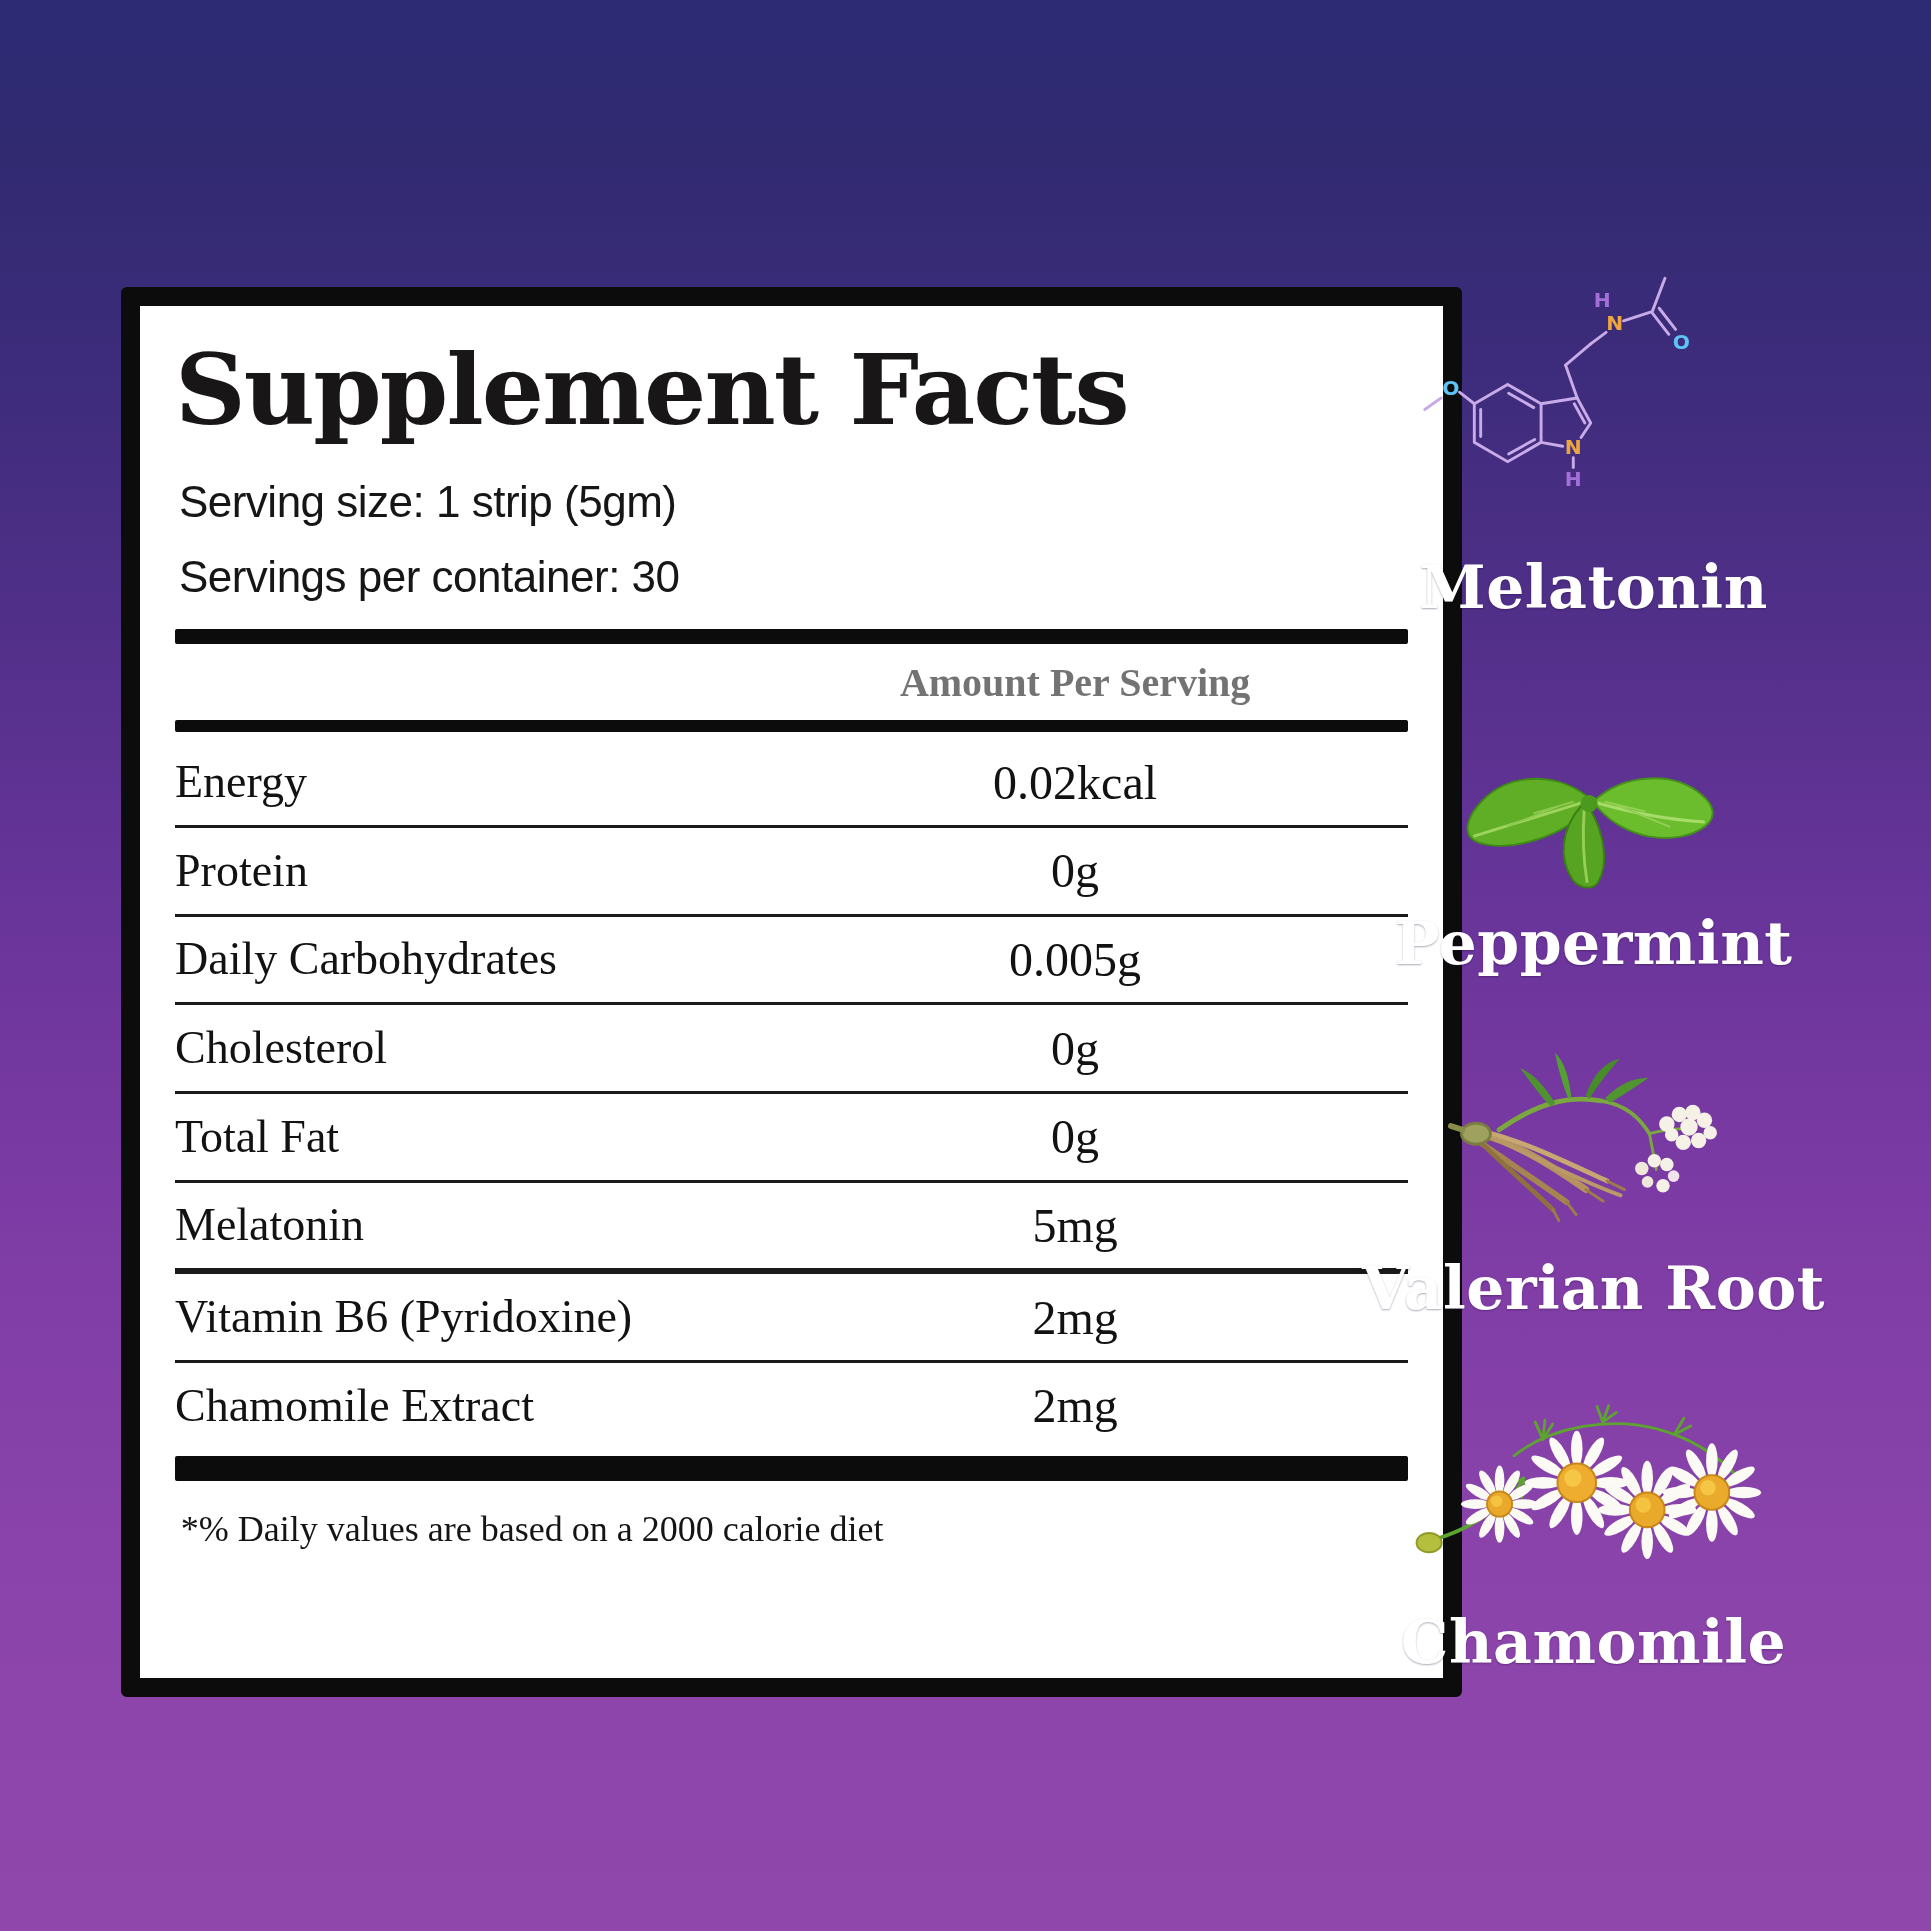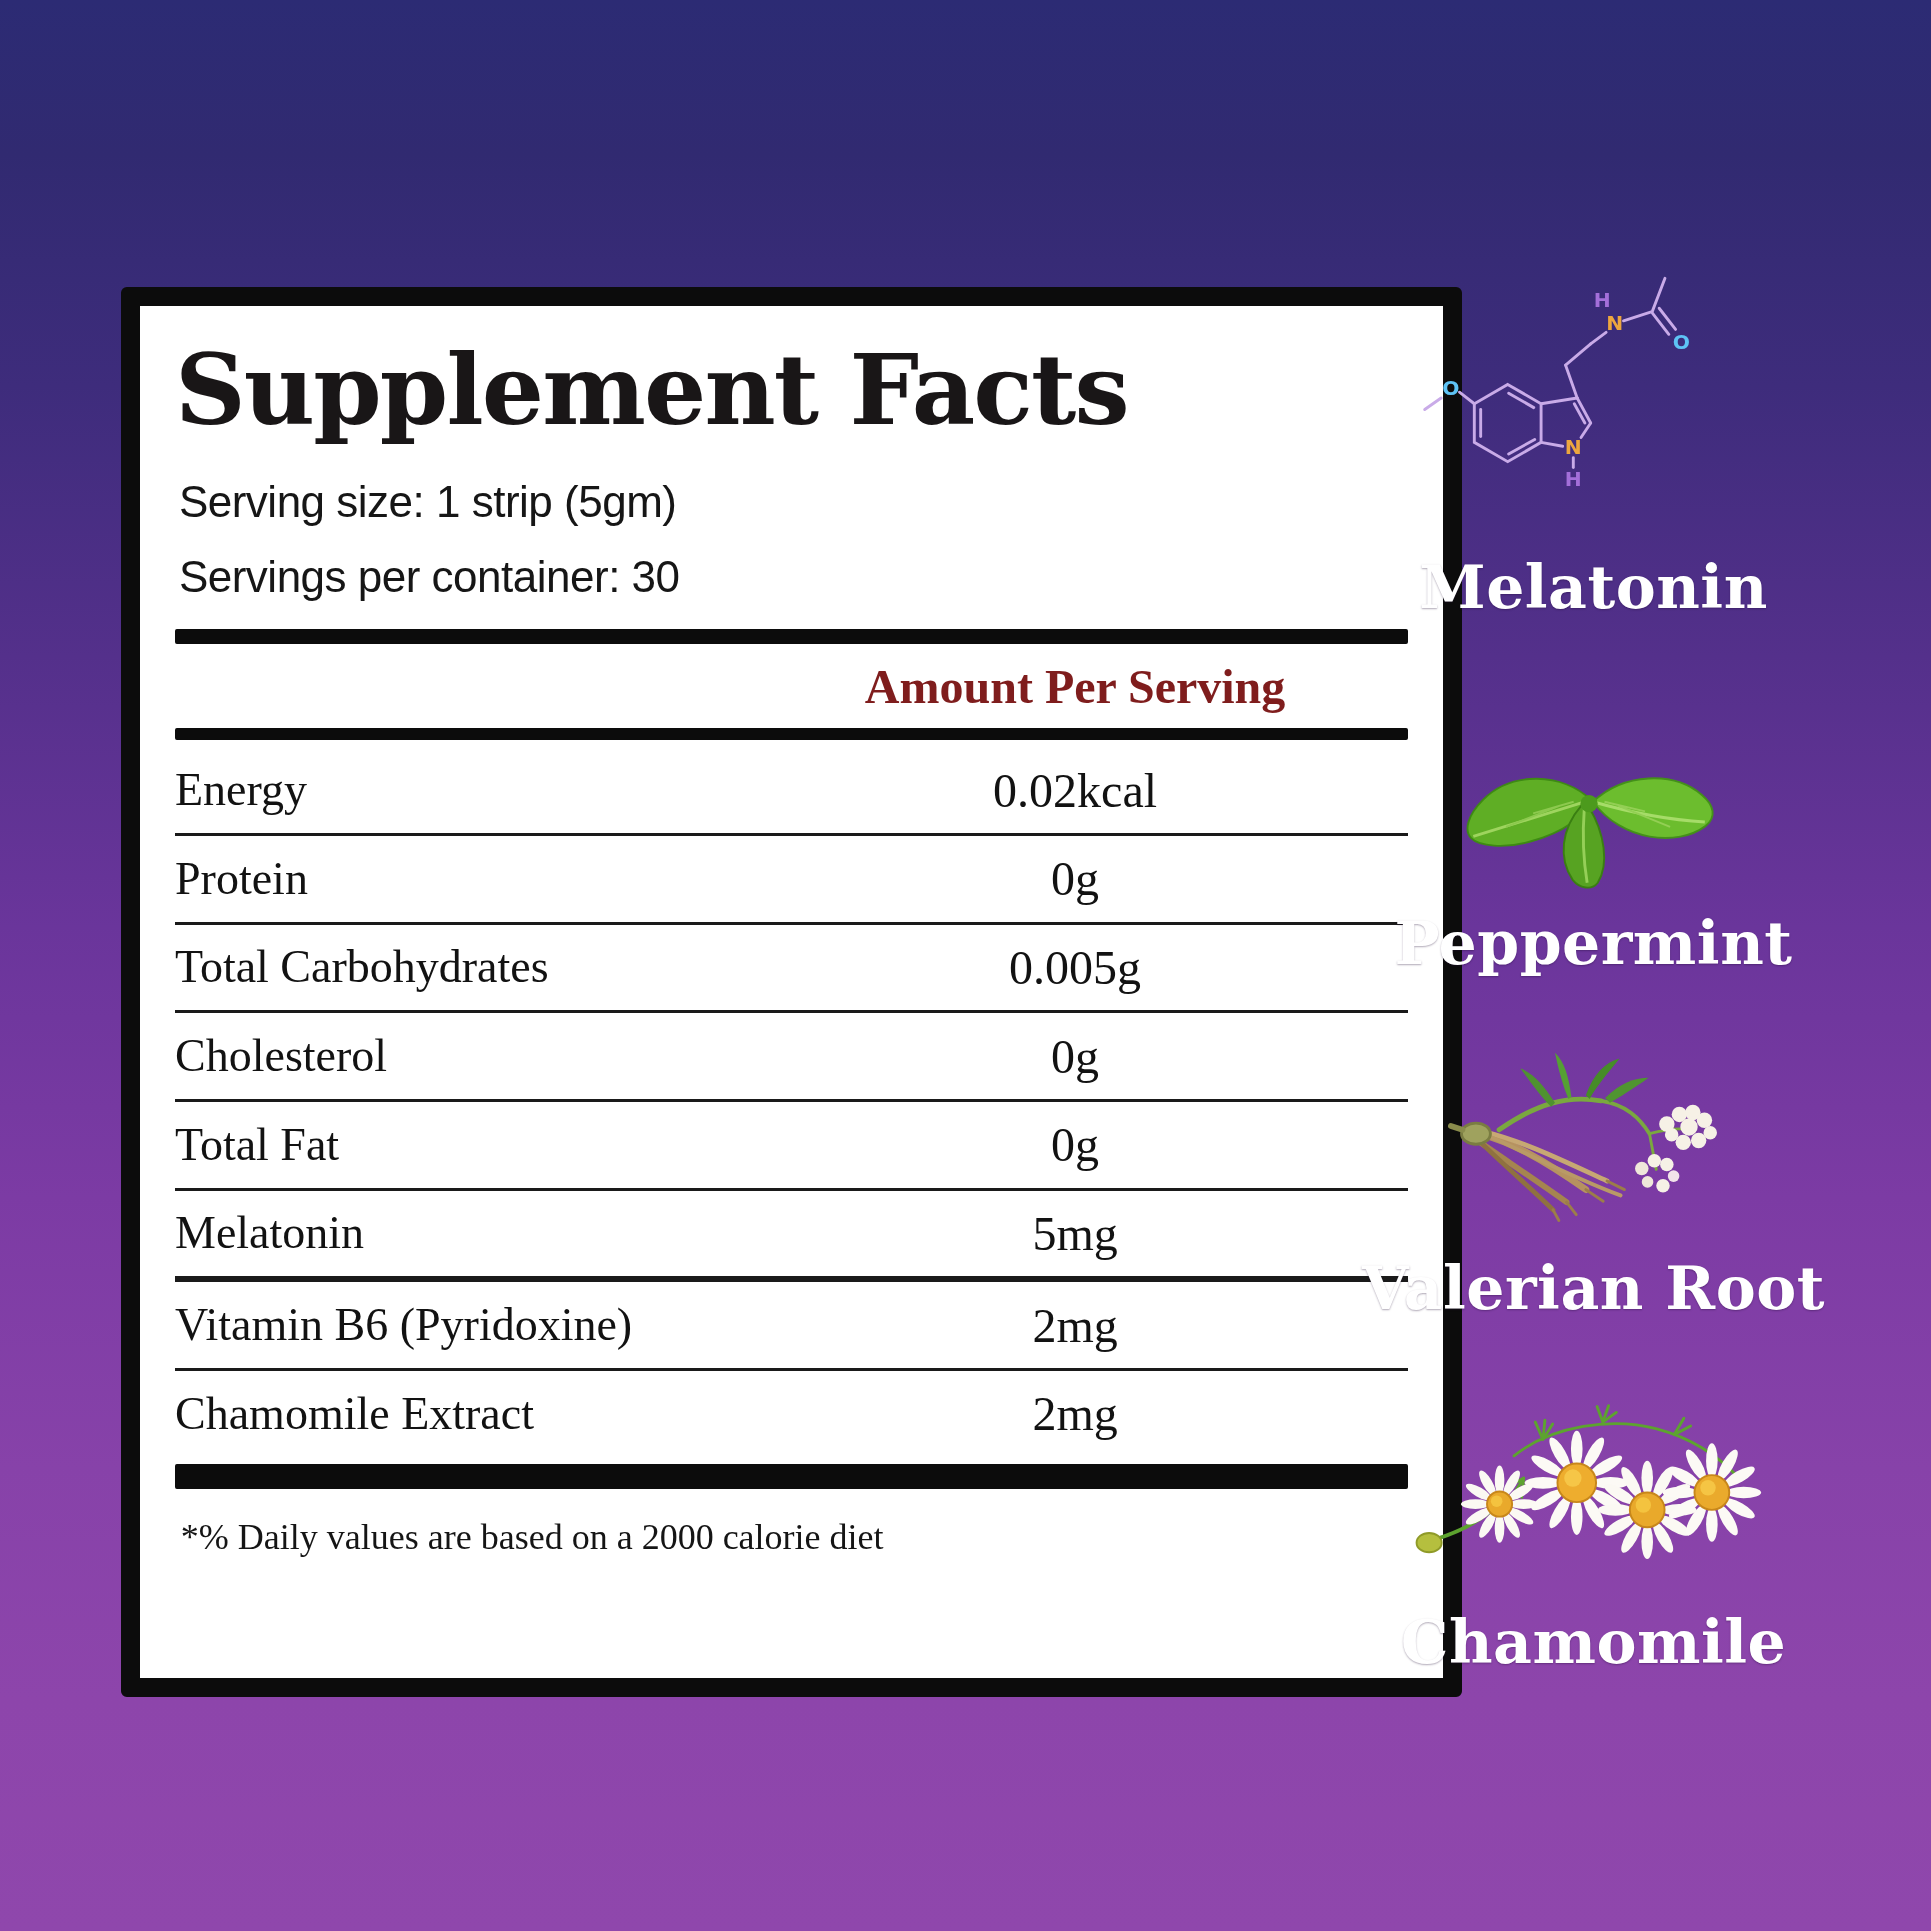--- a/index.html
+++ b/index.html
@@ -23,21 +23,21 @@
   }
   .bar{background:#0c0c0c;border-radius:1.9px;}
   .bar-lg{height:15.4px;margin-top:27px;}
   .bar-md{height:11.6px;margin:1.9px 0 7.7px 0;}
   .bar-xl{height:25px;margin-top:7.7px;}
   .t-row{display:flex;align-items:center;padding:15.4px 0;}
   .t-head{padding:15.4px 0 11.6px 0;}
   .cell{box-sizing:border-box;}
   .cell.name{flex:0 0 54%;font-family:"Liberation Serif",serif;font-size:46px;color:#121212;line-height:1.18;padding-right:15.4px;}
   .cell.amt{flex:0 0 38%;text-align:center;font-family:"Liberation Serif",serif;font-size:48px;color:#121212;}
-  .t-head .amt{font-weight:bold;font-size:48px;color:#7f1d1d;}
+  .t-head .amt{font-weight:bold;font-size:40px;color:#737373;}
   .divider{height:2.9px;background:#1a1a1a;}
   .footnote{font-family:"Liberation Serif",serif;font-size:36px;color:#151515;margin:27px 0 0 5.8px;}
   .ing-art{position:absolute;}
   .ing-label{
     position:absolute;left:1294px;width:599px;text-align:center;
     font-family:"DejaVu Serif",serif;font-weight:bold;font-size:60px;color:#ffffff;
     letter-spacing:0.5px;text-shadow:0 1px 1.9px rgba(30,10,50,0.35);
   }
   .mol-txt{font-family:"DejaVu Sans",sans-serif;font-weight:bold;font-size:21px;text-anchor:middle;}
 </style>
@@ -66,21 +66,21 @@
     </div>
     <div class="divider"></div>
 
     <div class="t-row">
       <div class="cell name">Protein</div>
       <div class="cell amt">0g</div>
     </div>
     <div class="divider"></div>
 
     <div class="t-row">
-      <div class="cell name">Total Carbohydrates</div>
+      <div class="cell name">Daily Carbohydrates</div>
       <div class="cell amt">0.005g</div>
     </div>
     <div class="divider"></div>
 
     <div class="t-row">
       <div class="cell name">Cholesterol</div>
       <div class="cell amt">0g</div>
     </div>
     <div class="divider"></div>
 

